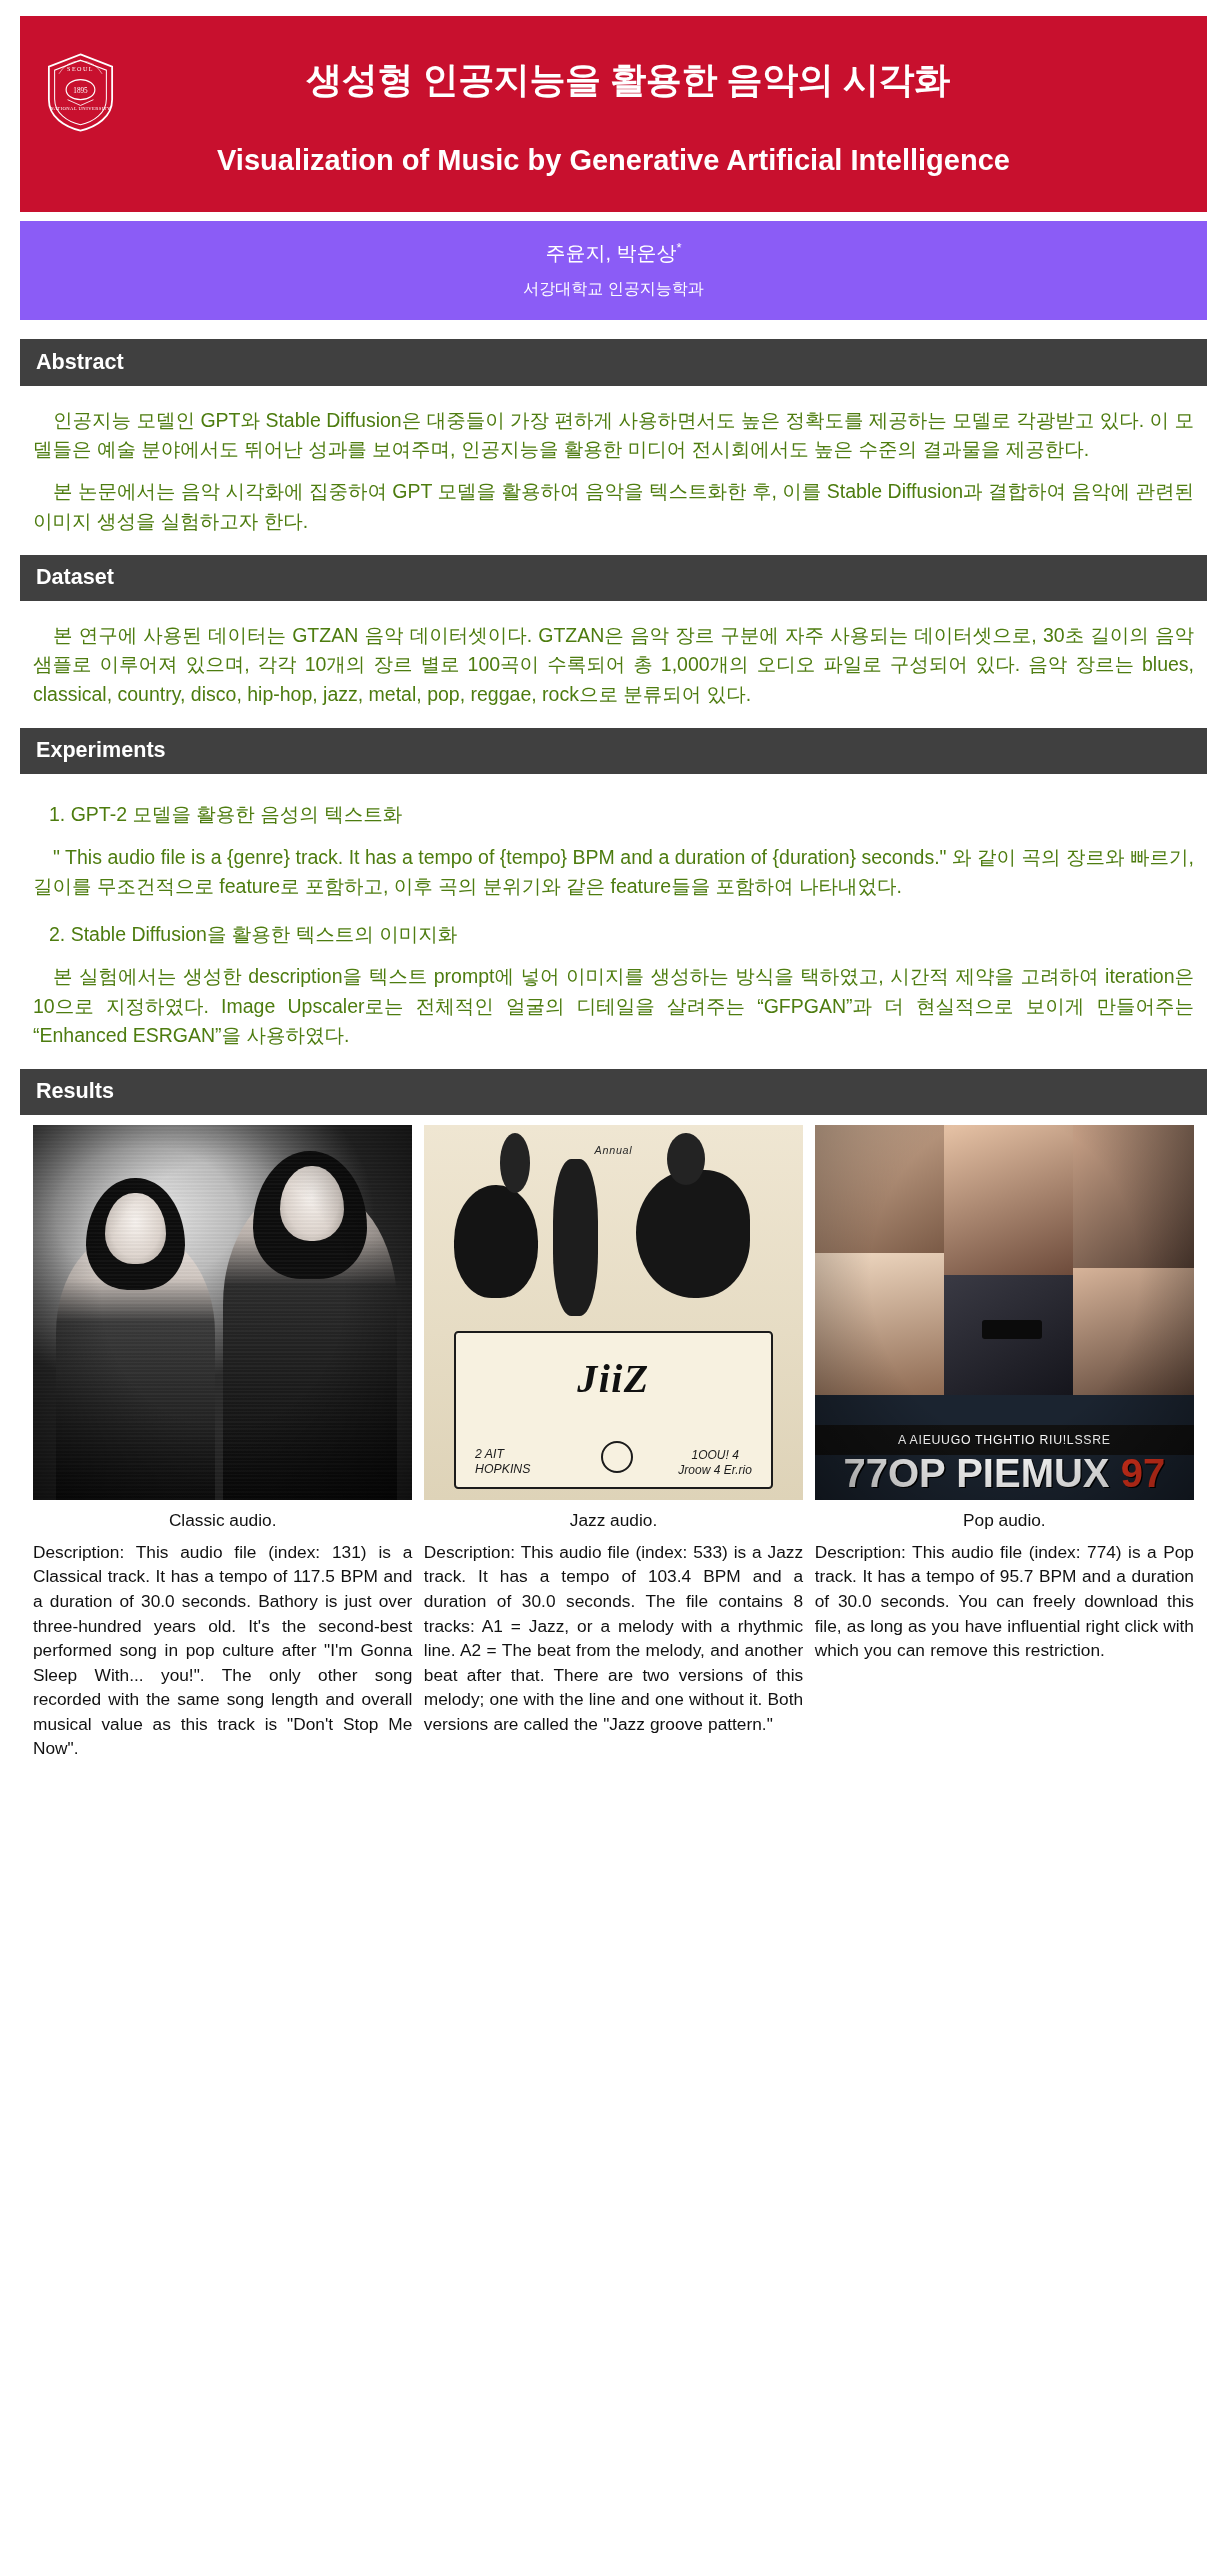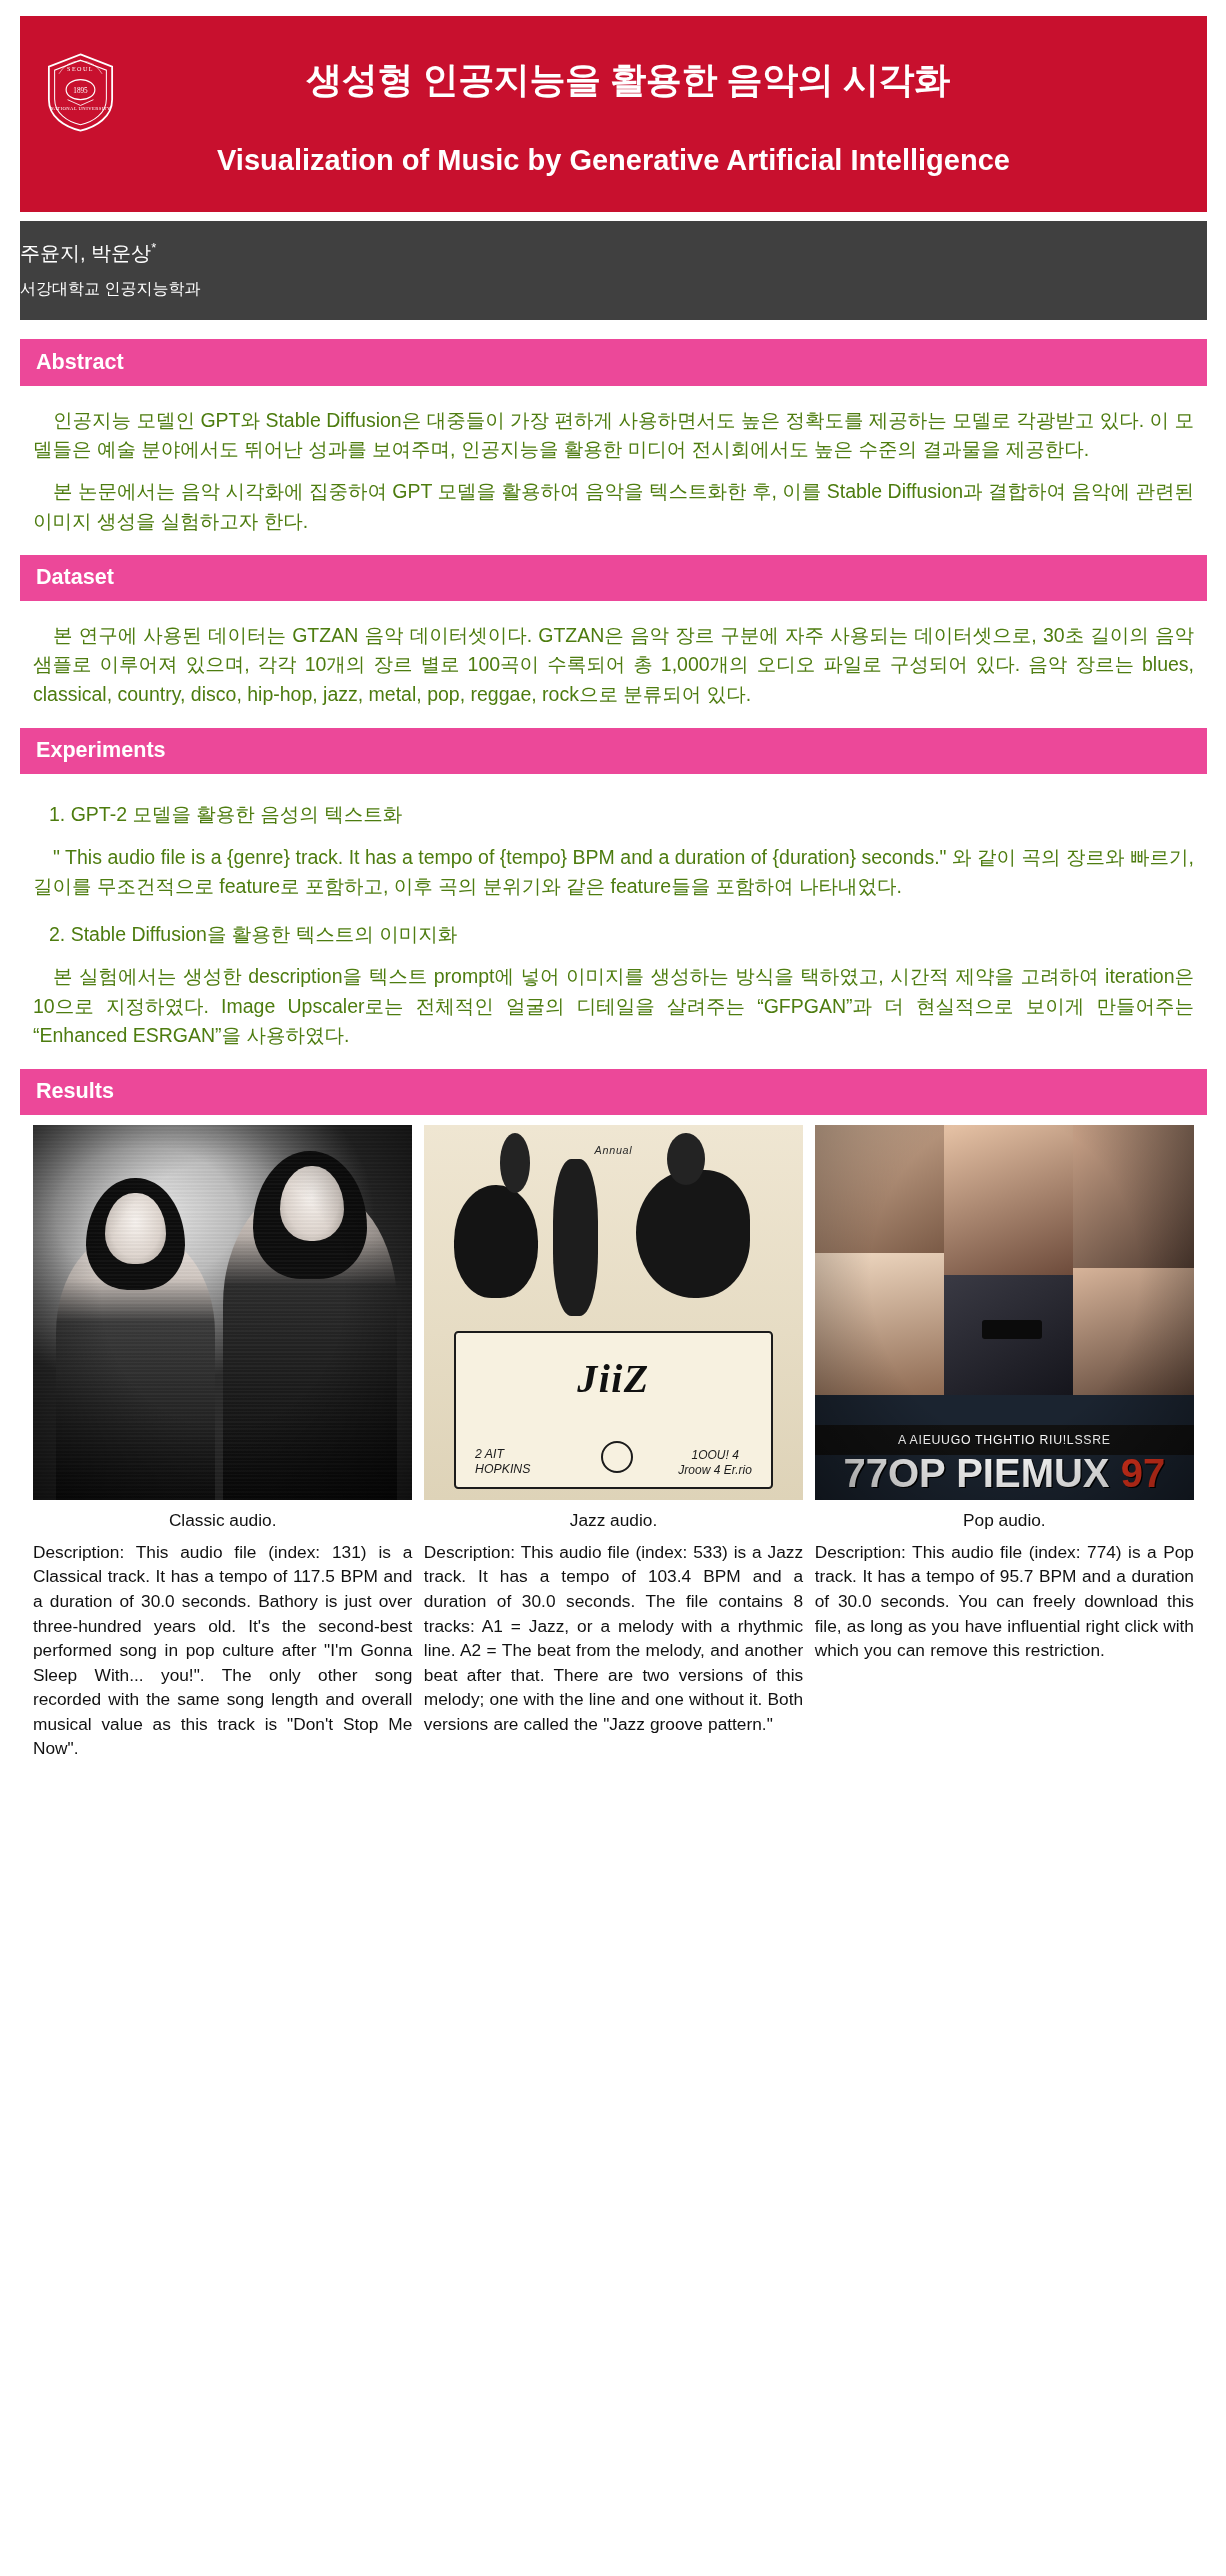--- a/index.html
+++ b/index.html
@@ -50,39 +50,39 @@
   }
   .title-en {
     font-size: 29px;
     font-weight: bold;
     text-align: center;
     margin: 42px 0 4.3px 0;
     line-height: 1.2;
   }
 
   .authors-band {
-    background: #404040;
+    background: #8b5cf6;
     color: #ffffff;
     margin-top: 9.4px;
     padding: 19px 0 20px 0;
-    text-align: left;
+    text-align: center;
   }
   .authors-names {
     font-size: 20px;
     line-height: 1.3;
   }
   .authors-names sup { font-size: 13px; }
   .authors-affil {
     font-size: 16px;
     margin-top: 13px;
   }
 
   
   .section-header {
-    background: #ec4899;
+    background: #404040;
     color: #ffffff;
     font-size: 21.6px;
     font-weight: bold;
     padding: 9.4px 16px 10.8px 16px;
     margin-top: 19px;
   }
   .section-body {
     padding: 7.2px 13px 0 13px;
     font-size: 19.5px;
     line-height: 1.5;

